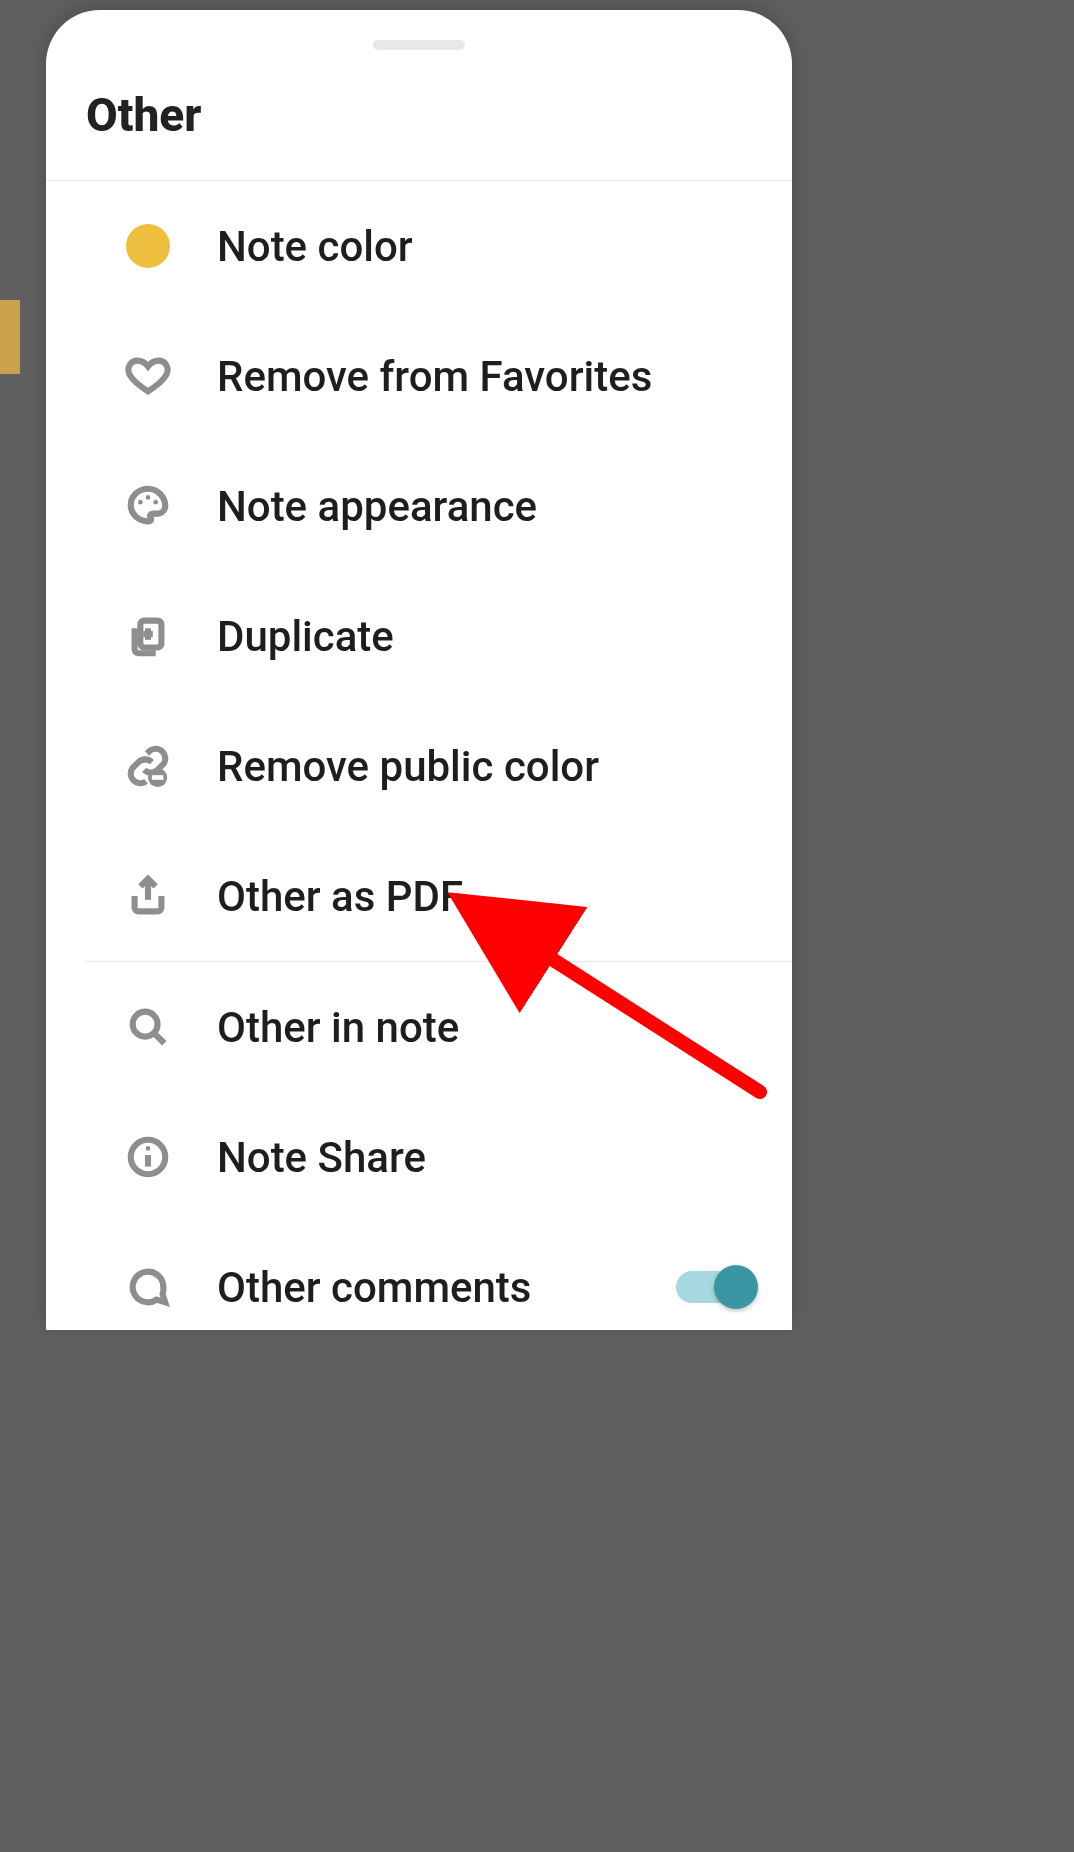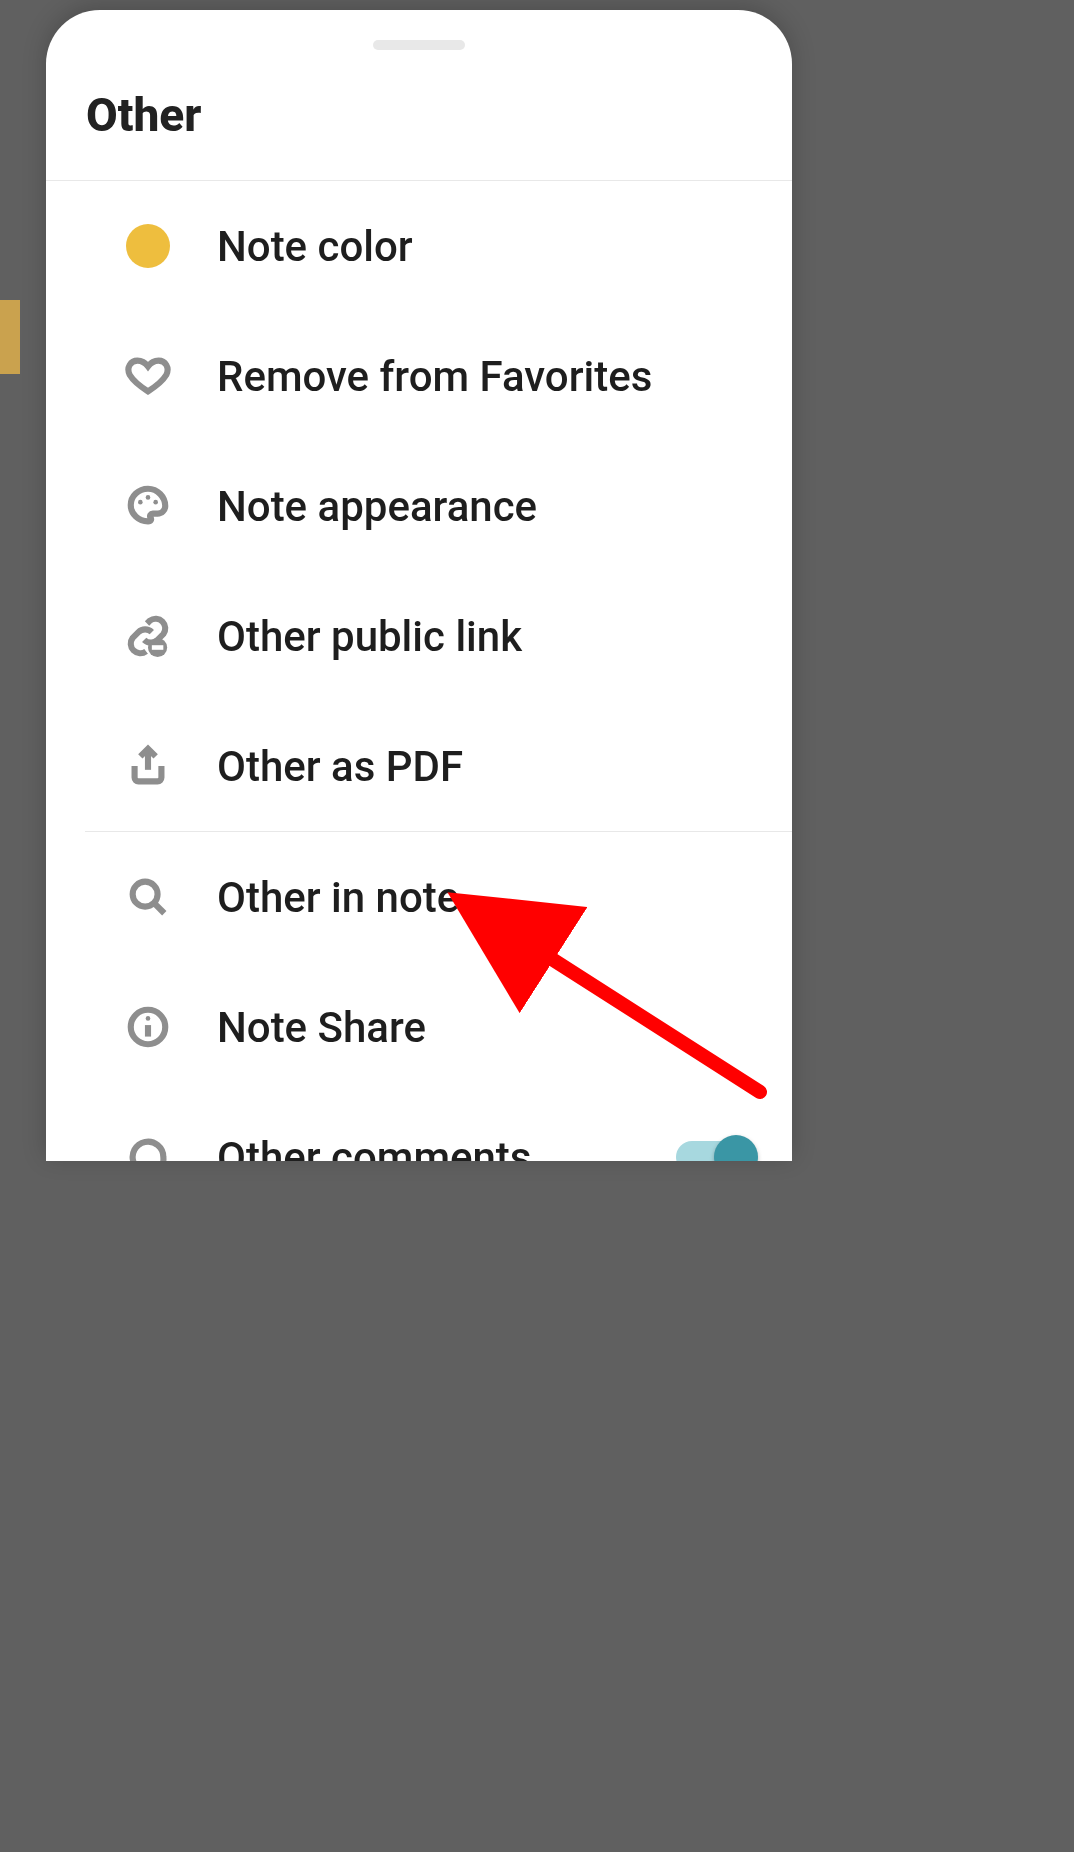--- a/index.html
+++ b/index.html
@@ -33,21 +33,21 @@
     top: 300px;
     width: 20px;
     height: 74px;
     background: #caa24e;
   }
   .sheet {
     position: absolute;
     top: 10px;
     left: 46px;
     width: 746px;
-    height: 1151px;
+    height: 1320px;
     background: #ffffff;
     border-radius: 54px 54px 0 0;
     box-shadow: 0 -4px 24px rgba(0,0,0,0.2);
     overflow: hidden;
   }
   .drag-handle {
     width: 92px;
     height: 10px;
     background: #e8e8e8;
     border-radius: 6px;
@@ -158,34 +158,45 @@
         <svg viewBox="0 0 24 24" width="46" height="46" class="icon-gray">
           <path d="M12 3c-4.97 0-9 3.8-9 8.5S7.03 20 12 20c1.5 0 2-1 1.3-2-0.6-0.9 0.1-2 1.2-2H17c2.2 0 4-1.8 4-4 0-4.7-4.03-9-9-9z"></path>
           <circle cx="8" cy="10" r="1.2" class="icon-gray-fill" stroke="none"></circle>
           <circle cx="12" cy="7.5" r="1.2" class="icon-gray-fill" stroke="none"></circle>
           <circle cx="16" cy="10" r="1.2" class="icon-gray-fill" stroke="none"></circle>
         </svg>
       </span>
       <span class="label">Note appearance</span>
     </div>
 
+    <div class="menu-item">
+      <span class="icon-slot">
+        <svg viewBox="0 0 24 24" width="46" height="46" class="icon-gray">
+          <rect x="8" y="4" width="11" height="14" rx="2"></rect>
+          <path d="M5 8v11a2 2 0 0 0 2 2h9"></path>
+          <line x1="12" y1="8" x2="12" y2="14"></line>
+          <line x1="9.5" y1="11" x2="14.5" y2="11"></line>
+        </svg>
+      </span>
+      <span class="label">Duplicate</span>
+    </div>
 
 
     <div class="menu-item">
       <span class="icon-slot">
         <svg viewBox="0 0 24 24" width="46" height="46">
           <g class="icon-gray">
             <path d="M10 14a5 5 0 0 0 7 0l3-3a5 5 0 0 0-7-7l-1.5 1.5"></path>
             <path d="M14 10a5 5 0 0 0-7 0l-3 3a5 5 0 0 0 7 7"></path>
           </g>
           <circle cx="17" cy="18" r="5" class="icon-gray-fill"></circle>
           <line x1="14" y1="18" x2="20" y2="18" stroke="#fff" stroke-width="2.4"></line>
         </svg>
       </span>
-      <span class="label">Other public link</span>
+      <span class="label">Remove public color</span>
     </div>
 
     <div class="menu-item">
       <span class="icon-slot">
         <svg viewBox="0 0 24 24" width="46" height="46" class="icon-gray">
           <path d="M12 3v11"></path>
           <path d="M8 7l4-4 4 4"></path>
           <path d="M5 12v6a2 2 0 0 0 2 2h10a2 2 0 0 0 2-2v-6"></path>
         </svg>
       </span>

